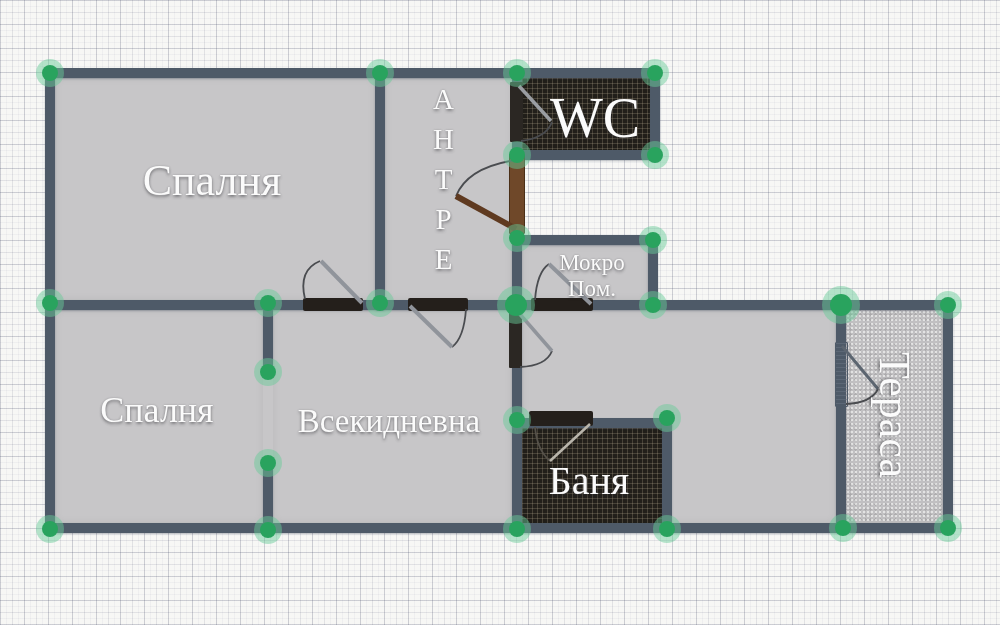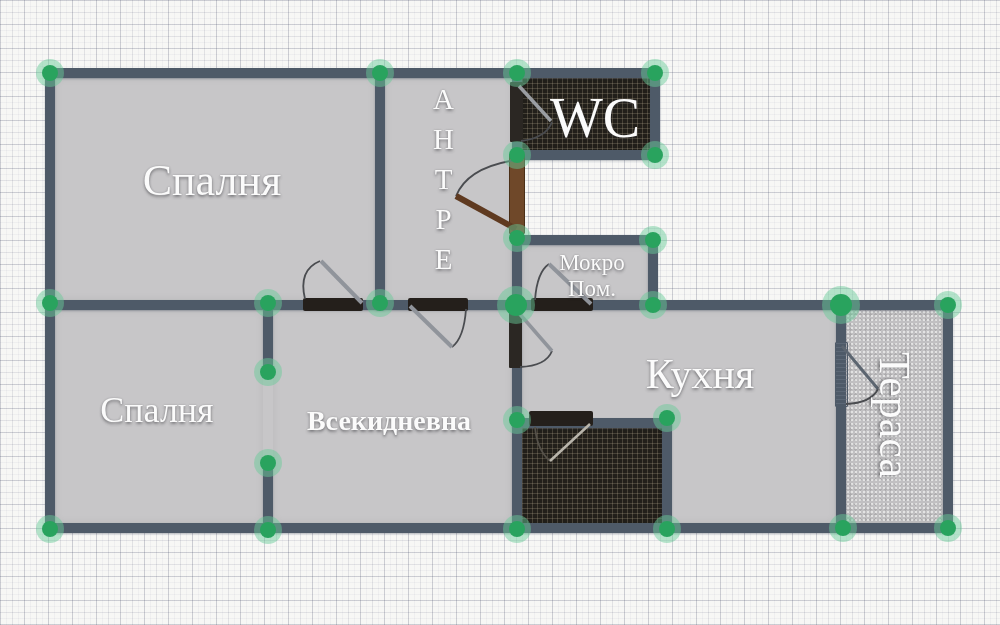--- a/index.html
+++ b/index.html
@@ -136,22 +136,22 @@
       <path d="M878,389 Q871,403 846,404" stroke="#4a4c50" stroke-width="1.8"></path>
       <path d="M842,346 L878,389" stroke="#5c6570" stroke-width="3"></path>
     </g>
   </svg>
 
   <div class="rlabel" style="left:212px;top:180px;font-size:44px;">Спалня</div>
   <div class="rlabel vert" style="left:443px;top:183px;font-size:29px;">АНТРЕ</div>
   <div class="rlabel" style="left:587px;top:118px;font-size:56px;margin-left:8px;">WC</div>
   <div class="rlabel wrap" style="left:592px;top:268px;font-size:23px;width:104px;margin-top:8px;">Мокро Пом.</div>
   <div class="rlabel" style="left:157px;top:410px;font-size:36px;">Спалня</div>
-  <div class="rlabel" style="left:389px;top:421px;font-size:28px;font-weight:bold;">Всекидневна</div>
-  <div class="rlabel" style="left:700px;top:374px;font-size:42px;">Кухня</div>
+  <div class="rlabel" style="left:389px;top:421px;font-size:33px;">Всекидневна</div>
+  <div class="rlabel" style="left:589px;top:480px;font-size:40px;">Баня</div>
   <div class="rlabel rot90" style="left:894px;top:415px;font-size:44px;">Тераса</div>
 
   <div class="node" style="left:50px;top:73px;"></div>
   <div class="node" style="left:380px;top:73px;"></div>
   <div class="node" style="left:517px;top:73px;"></div>
   <div class="node" style="left:655px;top:73px;"></div>
   <div class="node" style="left:517px;top:155px;"></div>
   <div class="node" style="left:655px;top:155px;"></div>
   <div class="node" style="left:517px;top:238px;"></div>
   <div class="node" style="left:653px;top:240px;"></div>

